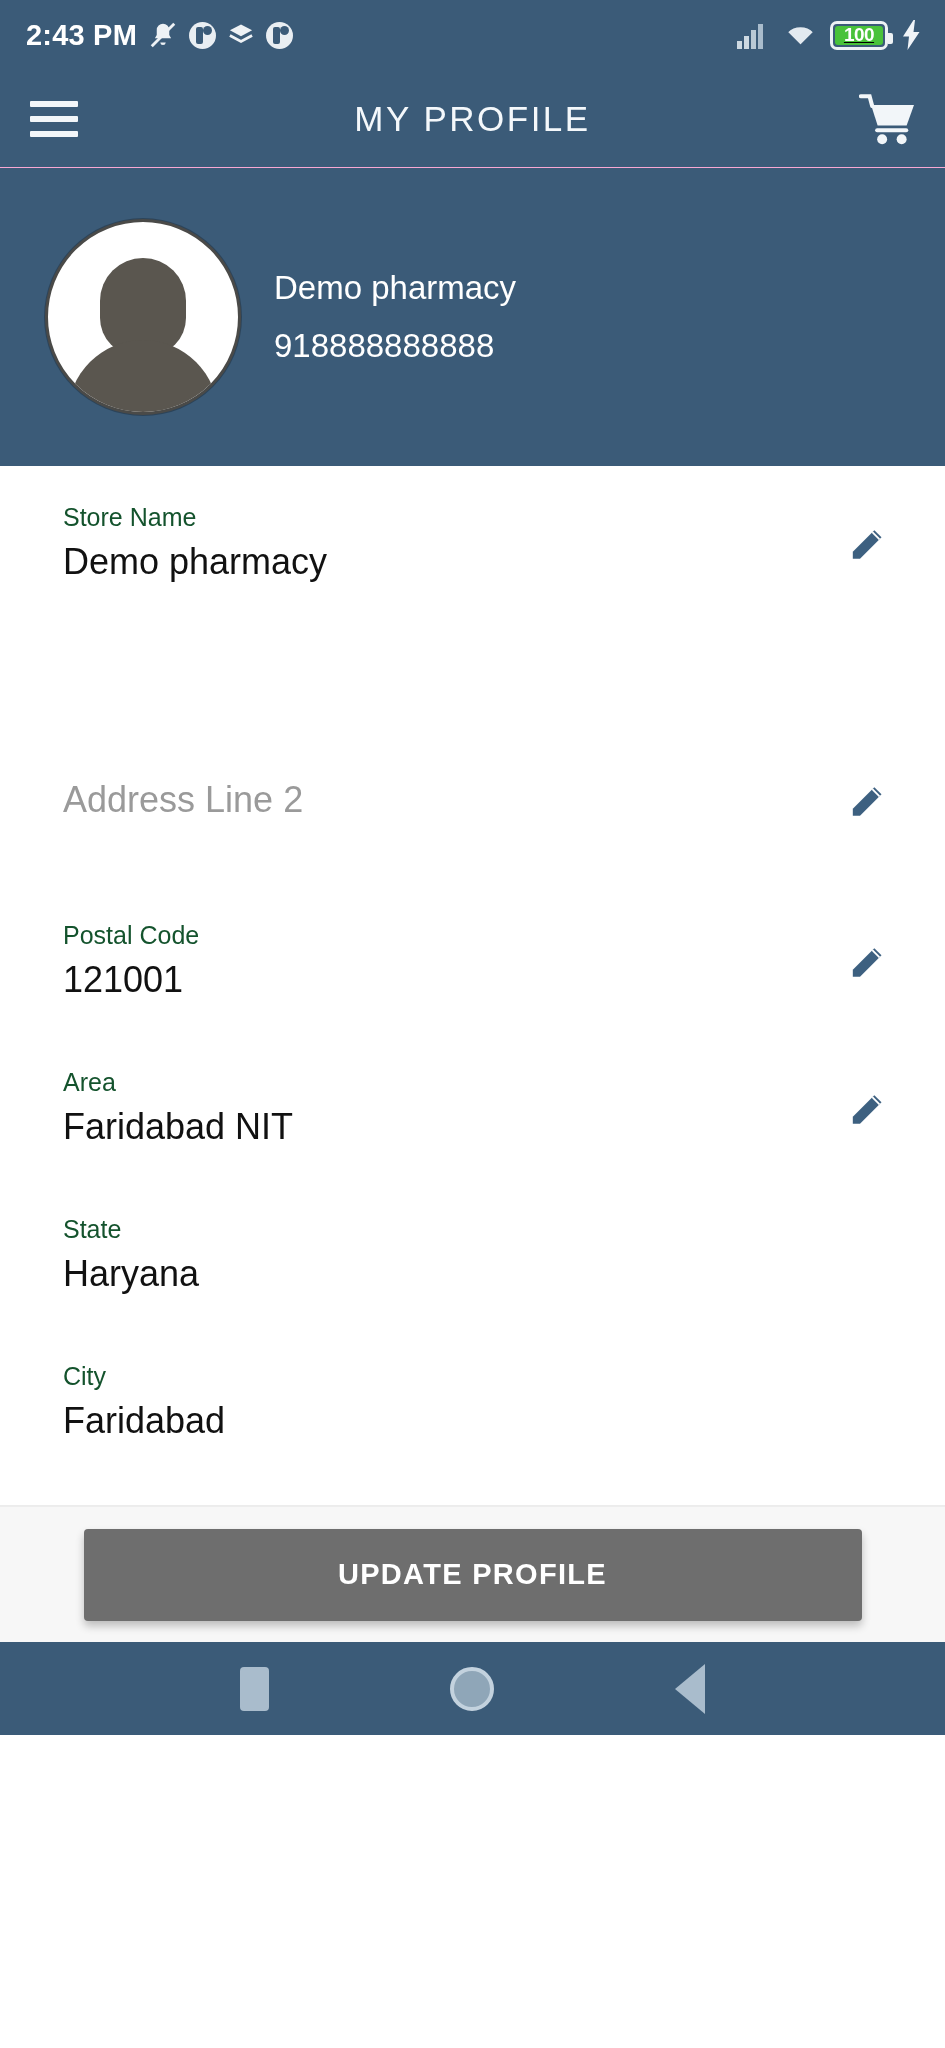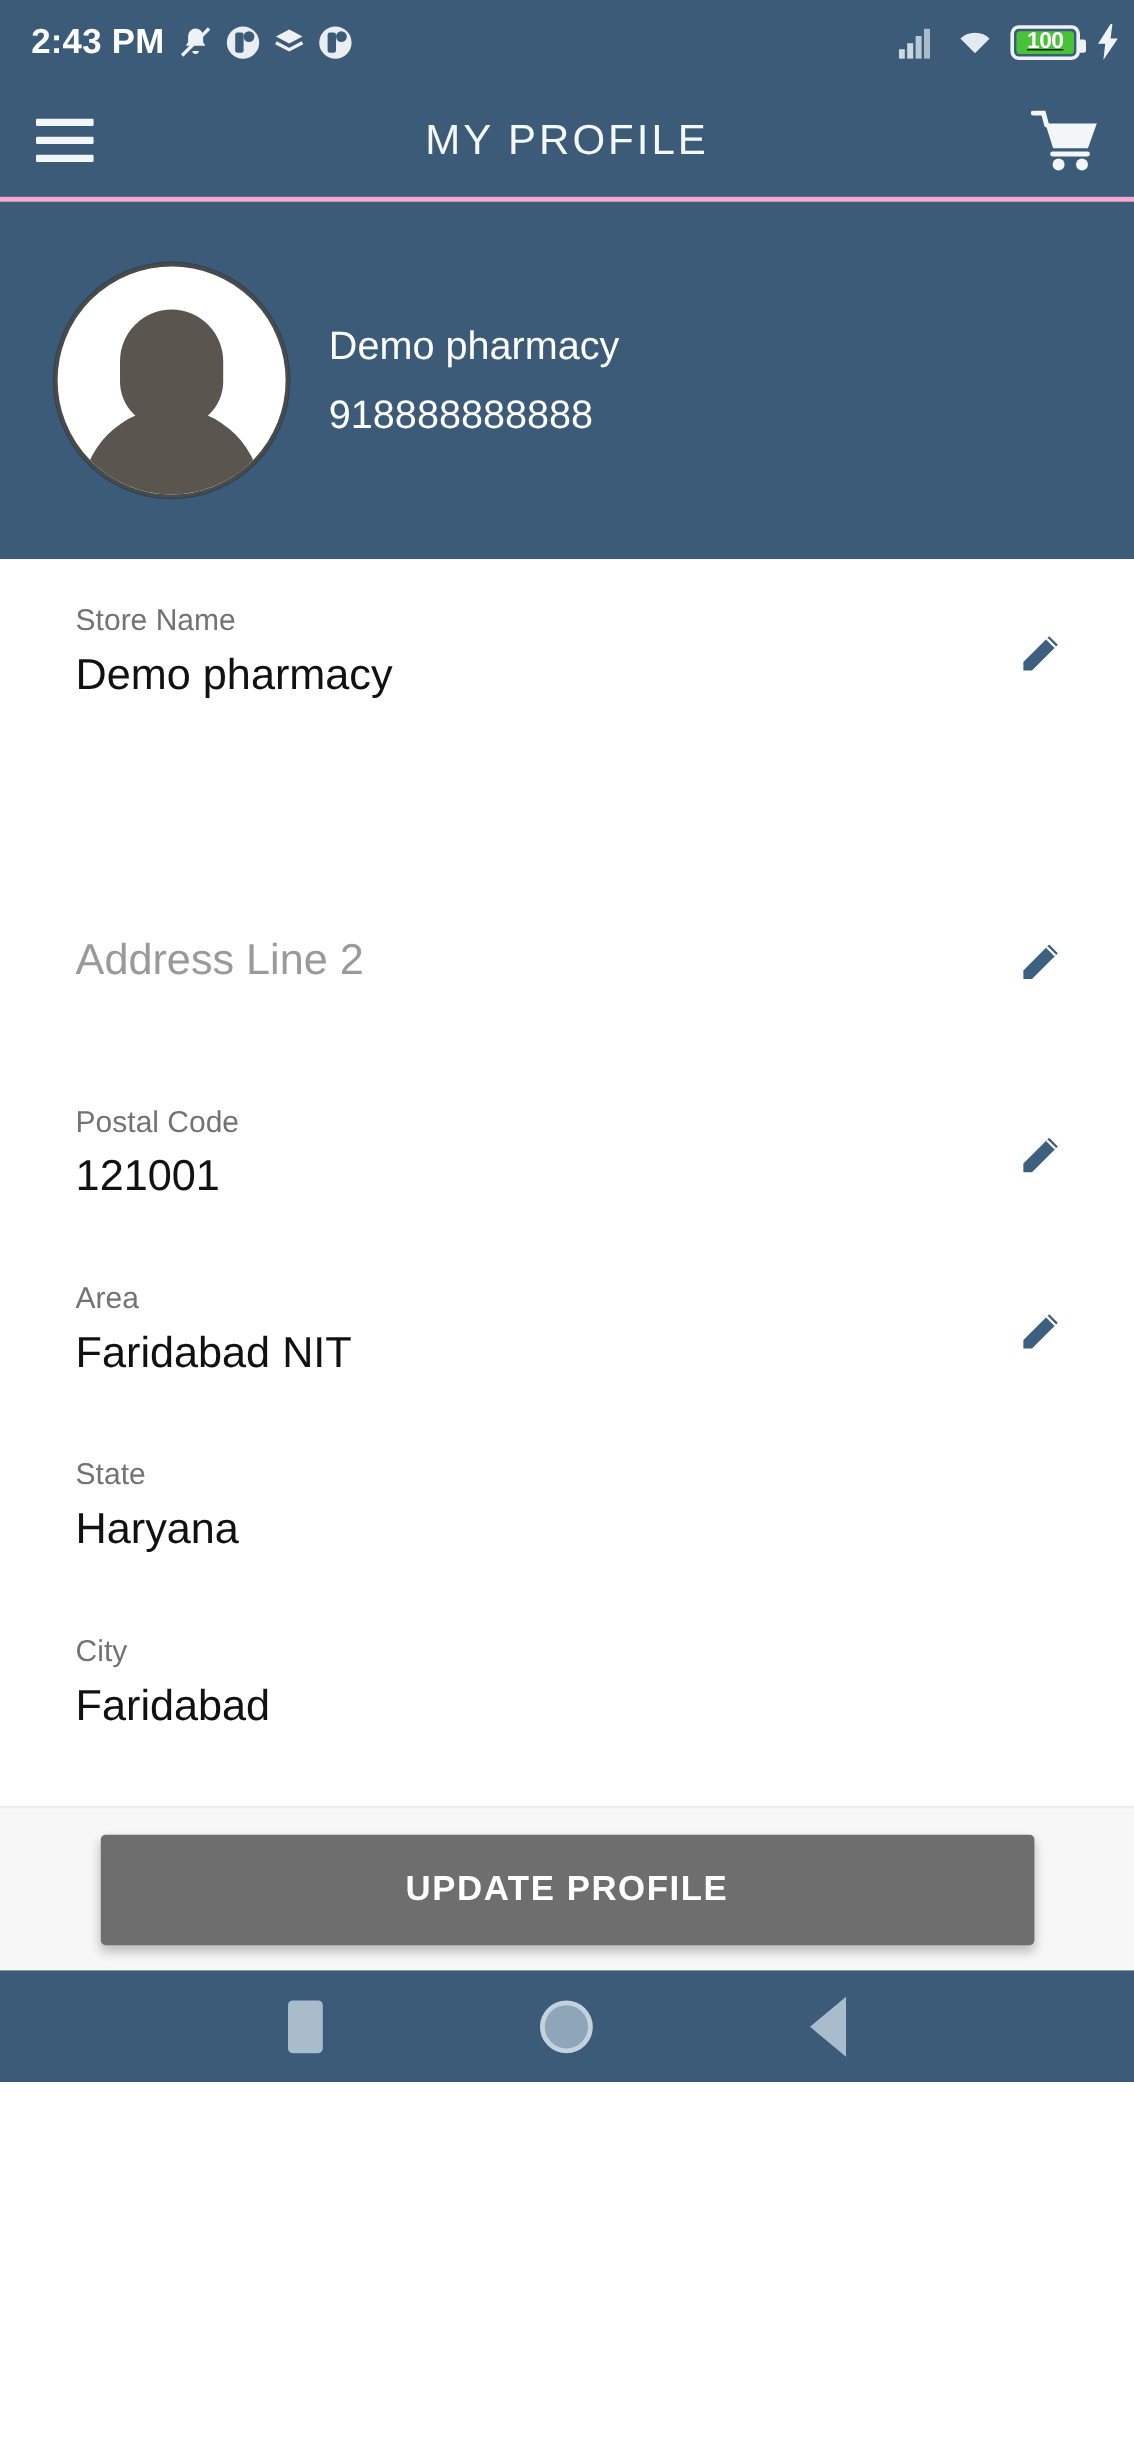--- a/index.html
+++ b/index.html
@@ -8,21 +8,21 @@
     background:#ffffff;
     font-family:"Liberation Sans", sans-serif;
     overflow:hidden;
   }
   #screen { position:relative; width:945px; height:2048px; background:#fff; }
 
   
   .statusbar{
     height:70px; background:#3b5b78;
     display:flex; align-items:center; justify-content:space-between;
-    padding:0 10px 0 26px;
+    padding:0 22px 0 26px;
   }
   .sb-left{ display:flex; align-items:center; gap:11px; }
   .sb-time{ color:#ffffff; font-size:29px; font-weight:700; letter-spacing:.2px; }
   .sb-right{ display:flex; align-items:center; gap:13px; }
   .ico{ display:block; }
 
   .app-dot{
     width:27px; height:27px; border-radius:50%; background:#e9eef2;
     position:relative; flex:none;
   }
@@ -52,21 +52,21 @@
   .battery-txt{
     position:relative; color:#ffffff; font-size:19px; font-weight:700;
     letter-spacing:-.5px; z-index:2;
   }
 
   
   .appbar{
     height:98px; background:#3b5b78;
     display:flex; align-items:center; justify-content:space-between;
     padding:0 28px 0 30px; position:relative;
-    border-bottom:4px solid #f9a8d4;
+    border-bottom:1px solid #f9a8d4;
   }
   .hamburger{ width:48px; display:flex; flex-direction:column; gap:9px; cursor:pointer; }
   .hamburger span{ display:block; height:6px; background:#f2f6f9; border-radius:1px; }
   .appbar-title{
     position:absolute; left:0; right:0; text-align:center;
     color:#f4f8fb; font-size:35px; font-weight:400;
     font-family:"Liberation Sans Narrow","Liberation Sans", sans-serif;
     letter-spacing:2.5px; font-variant:small-caps; pointer-events:none;
   }
   .cart{ width:58px; height:52px; position:relative; z-index:2; cursor:pointer; }
@@ -96,21 +96,21 @@
   .profile-name{ color:#ffffff; font-size:33px; font-weight:400; }
   .profile-phone{ color:#ffffff; font-size:33px; font-weight:400; }
 
   
   .form{ background:#ffffff; padding-top:18px; }
   .field{
     position:relative; padding:0 64px 0 63px;
     min-height:117px; display:flex; flex-direction:column; justify-content:center;
   }
   .field-label{
-    color:#737373; font-size:25px; font-weight:400; margin-bottom:9px;
+    color:#14532d; font-size:25px; font-weight:400; margin-bottom:9px;
     font-family:"Liberation Sans Narrow","Liberation Sans", sans-serif;
   }
   .field-value{
     color:#111111; font-size:36px; font-weight:400;
     font-family:"Liberation Sans Narrow","Liberation Sans", sans-serif;
   }
   .field-placeholder{
     color:#9a9a9a; font-size:36px; font-weight:400;
     font-family:"Liberation Sans Narrow","Liberation Sans", sans-serif;
   }

